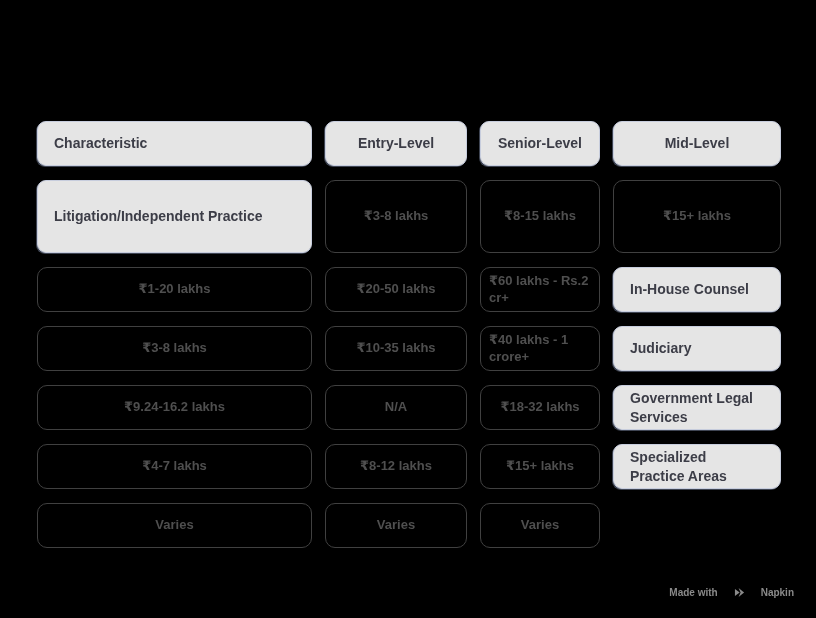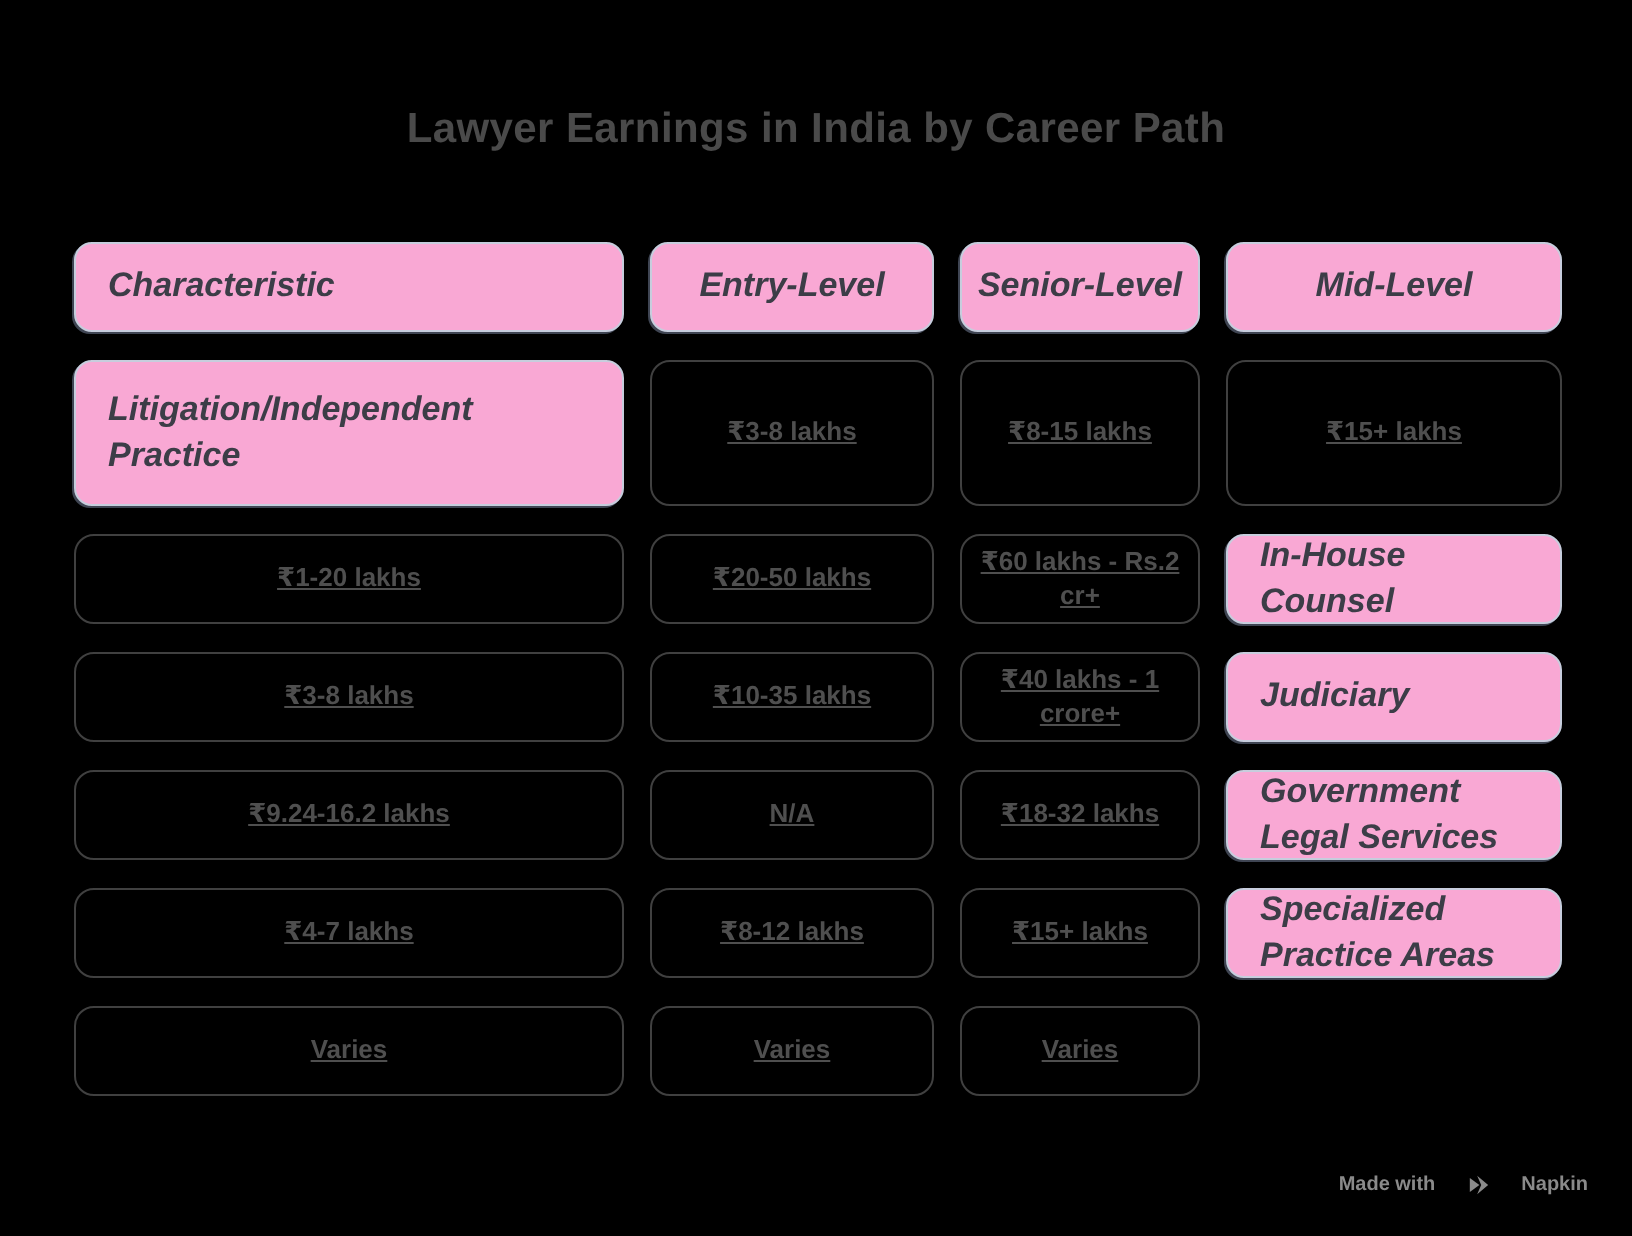--- a/index.html
+++ b/index.html
@@ -39,43 +39,40 @@
   }
   .cell {
     box-sizing: border-box;
     display: flex;
     align-items: center;
     font-weight: 700;
     border-radius: 9px;
     line-height: 1.3;
   }
   .cell.light {
-    background: #f9a8d4;
+    background: #e5e5e5;
     border: 1px solid #c7cddd;
     color: #3c3d47;
-    font-size: 17px;
+    font-size: 14px;
     padding: 0 16px;
     box-shadow: -1px 1px 0 rgba(70,76,92,0.9);
-    font-style: italic;
   }
   .cell.center {
     justify-content: center;
     text-align: center;
     padding: 0 0;
   }
   .cell.dark {
     background: #000000;
     border: 1px solid #404040;
     border-radius: 10px;
     color: #4f4f4f;
     font-size: 13px;
     justify-content: center;
-    text-align: center;
     padding: 0 8px;
-    text-decoration: underline;
   }
   .watermark {
     position: absolute;
     right: 22px;
     bottom: 20px;
     display: flex;
     align-items: center;
     gap: 16px;
     color: #8a8a8a;
     font-size: 10px;
@@ -85,21 +82,20 @@
   .watermark .napkin-icon {
     display: inline-flex;
     align-items: center;
   }
 </style>
 </head>
 <body>
 
 <div class="canvas">
 
-  <h1 class="title">Lawyer Earnings in India by Career Path</h1>
 
   <div class="grid">
 
     <div class="cell light">Characteristic</div>
     <div class="cell light center">Entry-Level</div>
     <div class="cell light center">Senior-Level</div>
     <div class="cell light center">Mid-Level</div>
 
     <div class="cell light">Litigation/Independent Practice</div>
     <div class="cell dark">₹3-8 lakhs</div>

